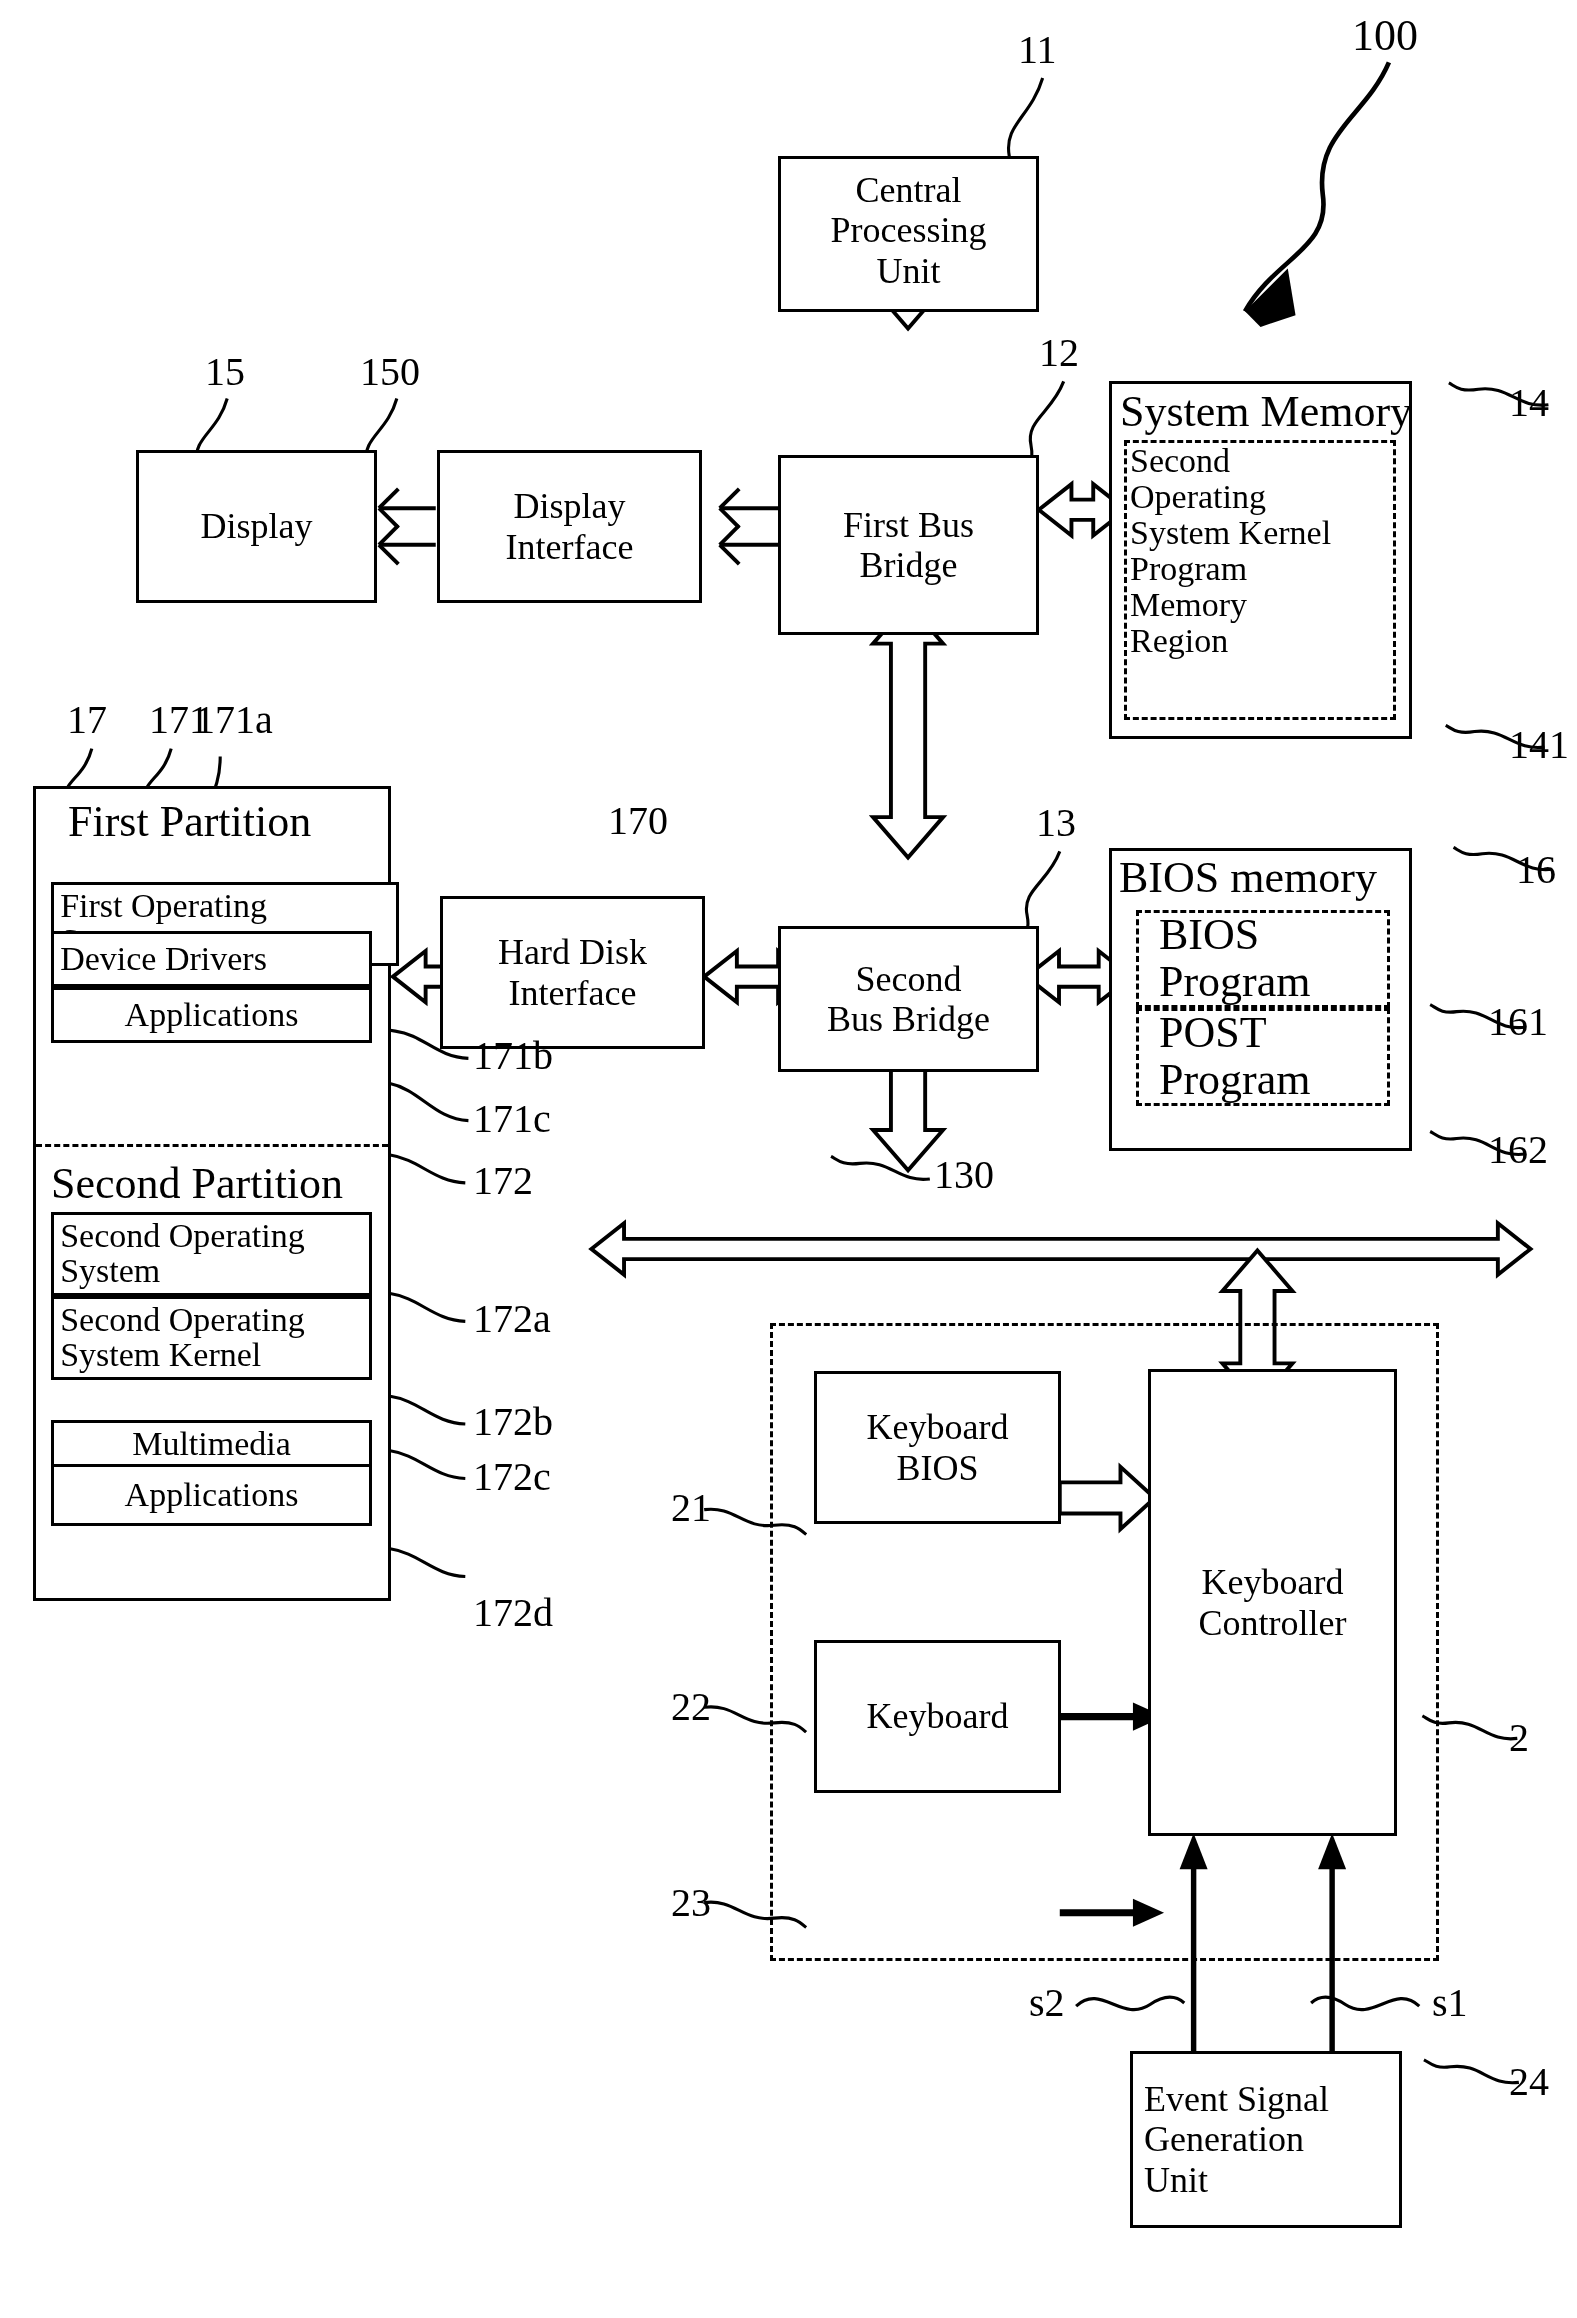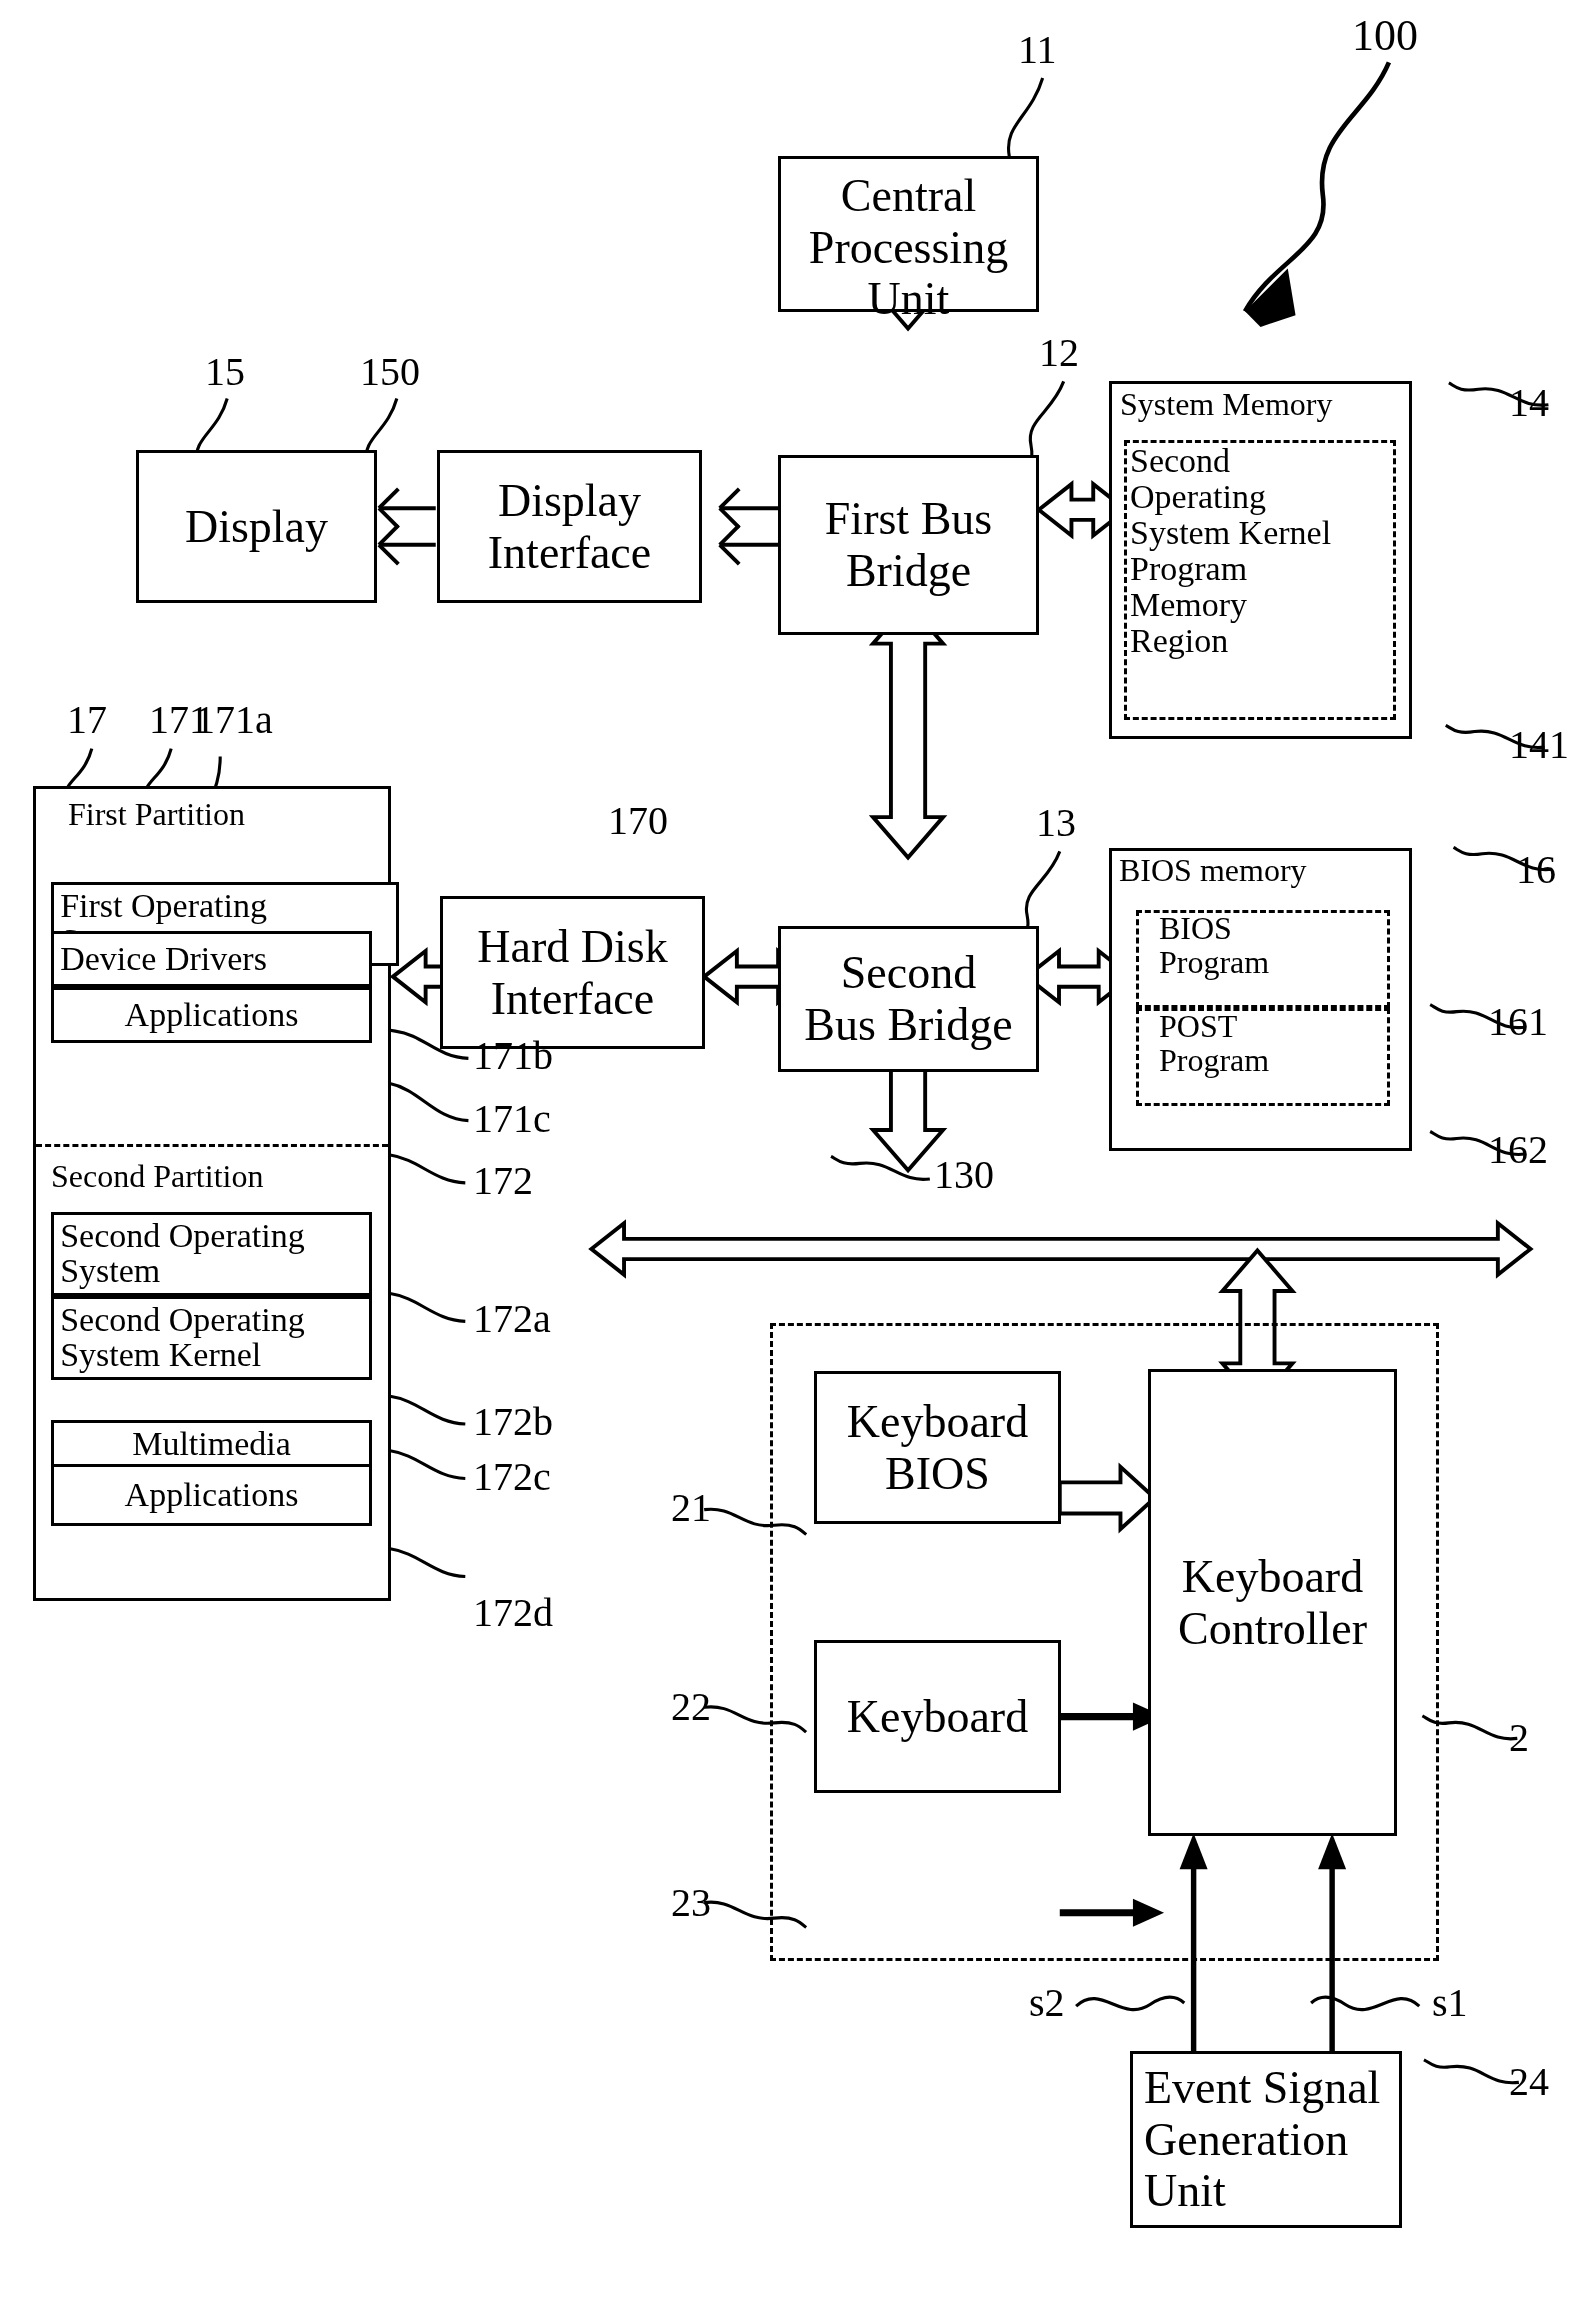--- a/index.html
+++ b/index.html
@@ -19,39 +19,39 @@
   .box {
     position: absolute;
     border: 3.9px solid #000;
     background: #fff;
     box-sizing: border-box;
     display: flex;
     align-items: center;
     justify-content: center;
     text-align: center;
     line-height: 1.12;
-    font-size: 46px;
+    font-size: 36px;
   }
   .box.left { justify-content: flex-start; text-align: left; padding-left: 7.8px; }
   .box.top  { align-items: flex-start; }
   .outline {
     position: absolute;
     border: 3.9px solid #000;
     box-sizing: border-box;
     background: #fff;
   }
   .dashbox {
     position: absolute;
     border: 3.1px dashed #000;
     box-sizing: border-box;
     background: transparent;
   }
   .plain {
     position: absolute;
-    font-size: 32px;
+    font-size: 44px;
     line-height: 1.12;
     white-space: pre;
   }
   .ref {
     position: absolute;
     font-size: 40px;
     line-height: 1;
     white-space: pre;
     text-align: center;
   }

